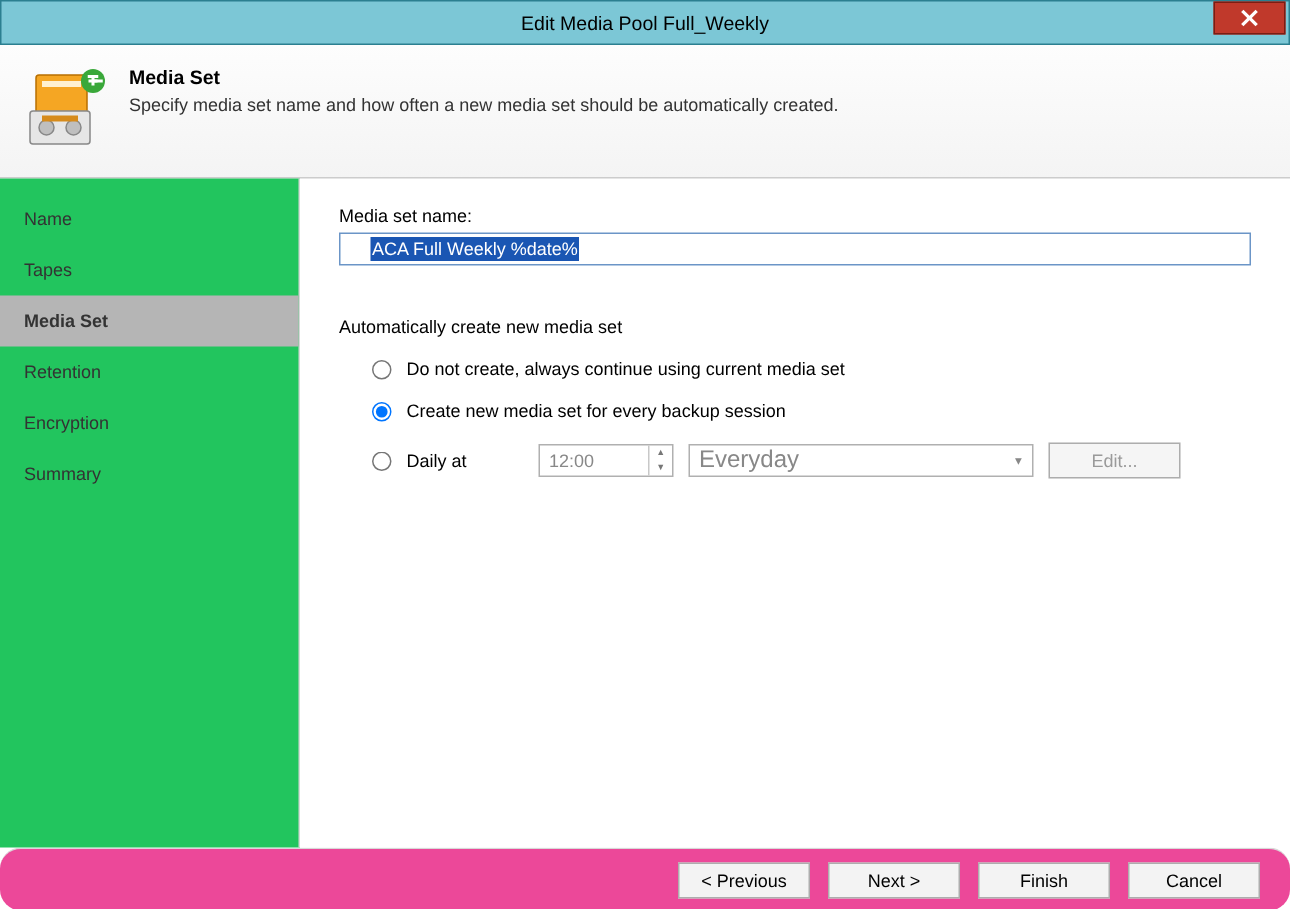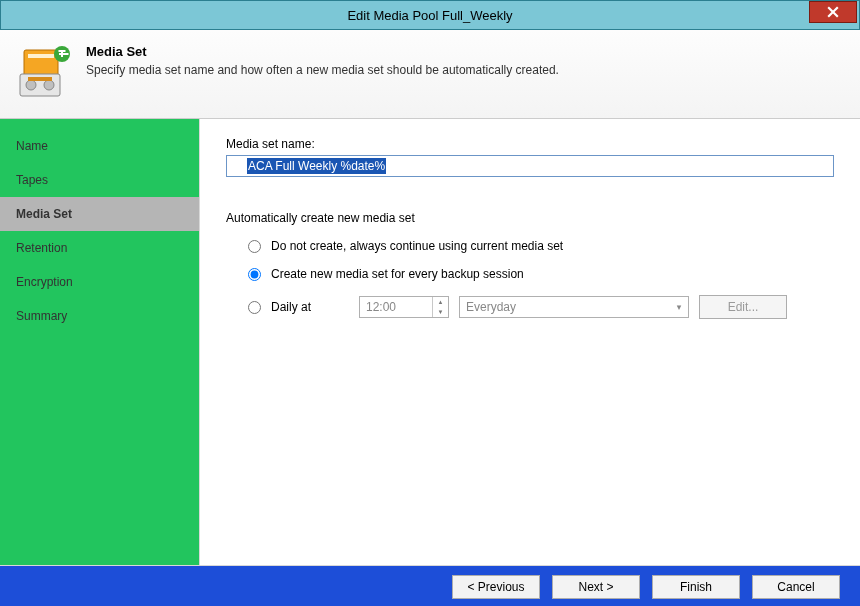--- a/index.html
+++ b/index.html
@@ -118,41 +118,42 @@
   .spinner-btns div { height: 10px; display:flex; align-items:center; justify-content:center; font-size:6px; color:#777; }
   .combo {
     width: 230px;
     height: 22px;
     border: 1px solid #b0b0b0;
     display: flex;
     align-items: center;
     background: #fff;
     color: #888;
   }
-  .combo-val { flex: 1; padding: 0 6px; font-size: 12px; }
+  .combo-val { flex: 1; padding: 0 6px; font-size: 16px; }
   .combo-arrow { width: 18px; text-align:center; color:#888; font-size: 9px; }
   .btn {
     height: 24px;
     min-width: 88px;
     border: 1px solid #adadad;
     background: #f3f3f3;
     font-size: 12px;
     cursor: pointer;
     padding: 0 10px;
   }
   .btn[disabled] { color: #9a9a9a; cursor: default; background:#f5f5f5; }
   .footer {
     height: 42px;
     border-top: 1px solid #d8d8d8;
     display: flex;
     align-items: center;
     justify-content: flex-end;
     gap: 12px;
     padding: 0 20px;
-    background: #1d4ed8;
+    background: #ec4899;
+    border-radius: 14px;
   }
 </style>
 </head>
 <body>
 
 <div class="titlebar">
   <div class="titlebar-title">Edit Media Pool Full_Weekly</div>
   <div class="close-btn">
     <svg viewBox="0 0 10 10">
       <line x1="1" y1="1" x2="9" y2="9" stroke="#fff" stroke-width="1.8"></line>

